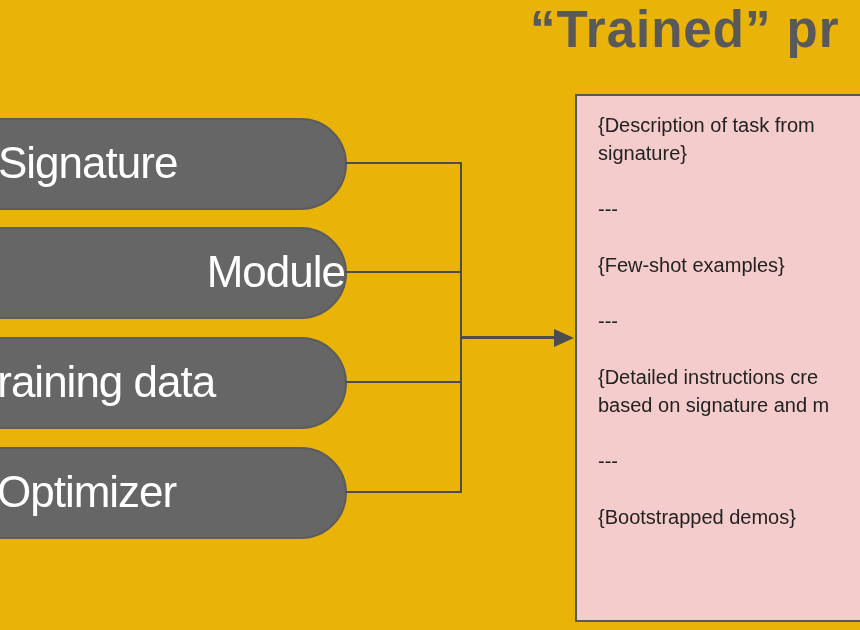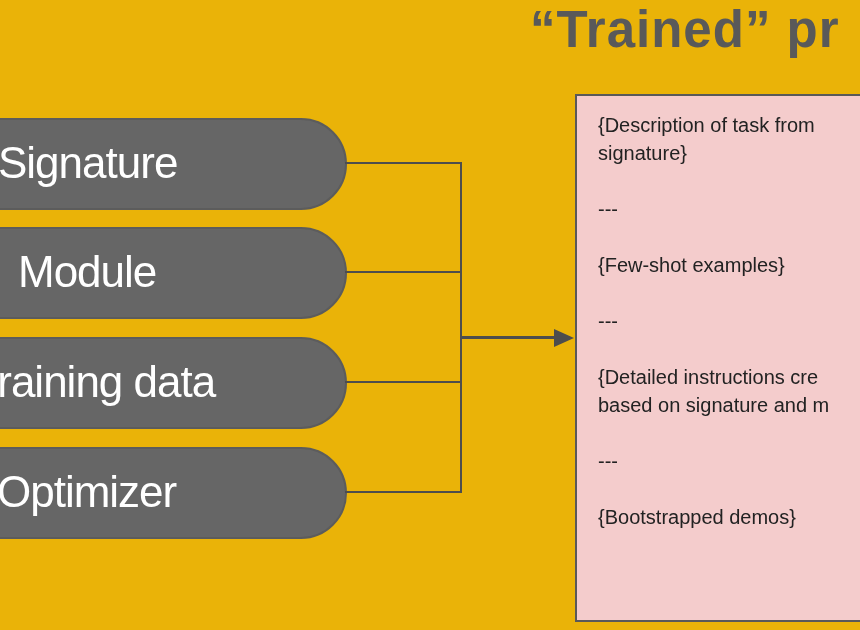--- a/index.html
+++ b/index.html
@@ -42,21 +42,21 @@
     font-size: 44px;
     letter-spacing: -1px;
     color: #ffffff;
     white-space: nowrap;
   }
   #pill-signature     { top: 118px; }
   #pill-module        { top: 227px; }
   #pill-training-data { top: 337px; }
   #pill-optimizer     { top: 447px; }
   #pill-signature     .pill-label { margin-left: 126px; }
-  #pill-module        .pill-label { margin-left: 146px; }
+  #pill-module        .pill-label { margin-left: 146px; text-align: right; }
   #pill-training-data .pill-label { margin-left: 101px; }
   #pill-optimizer     .pill-label { margin-left: 125px; }
 
   
   .stub {
     position: absolute;
     left: 345px;
     width: 117px;
     height: 2px;
     background: #4d4d4d;

